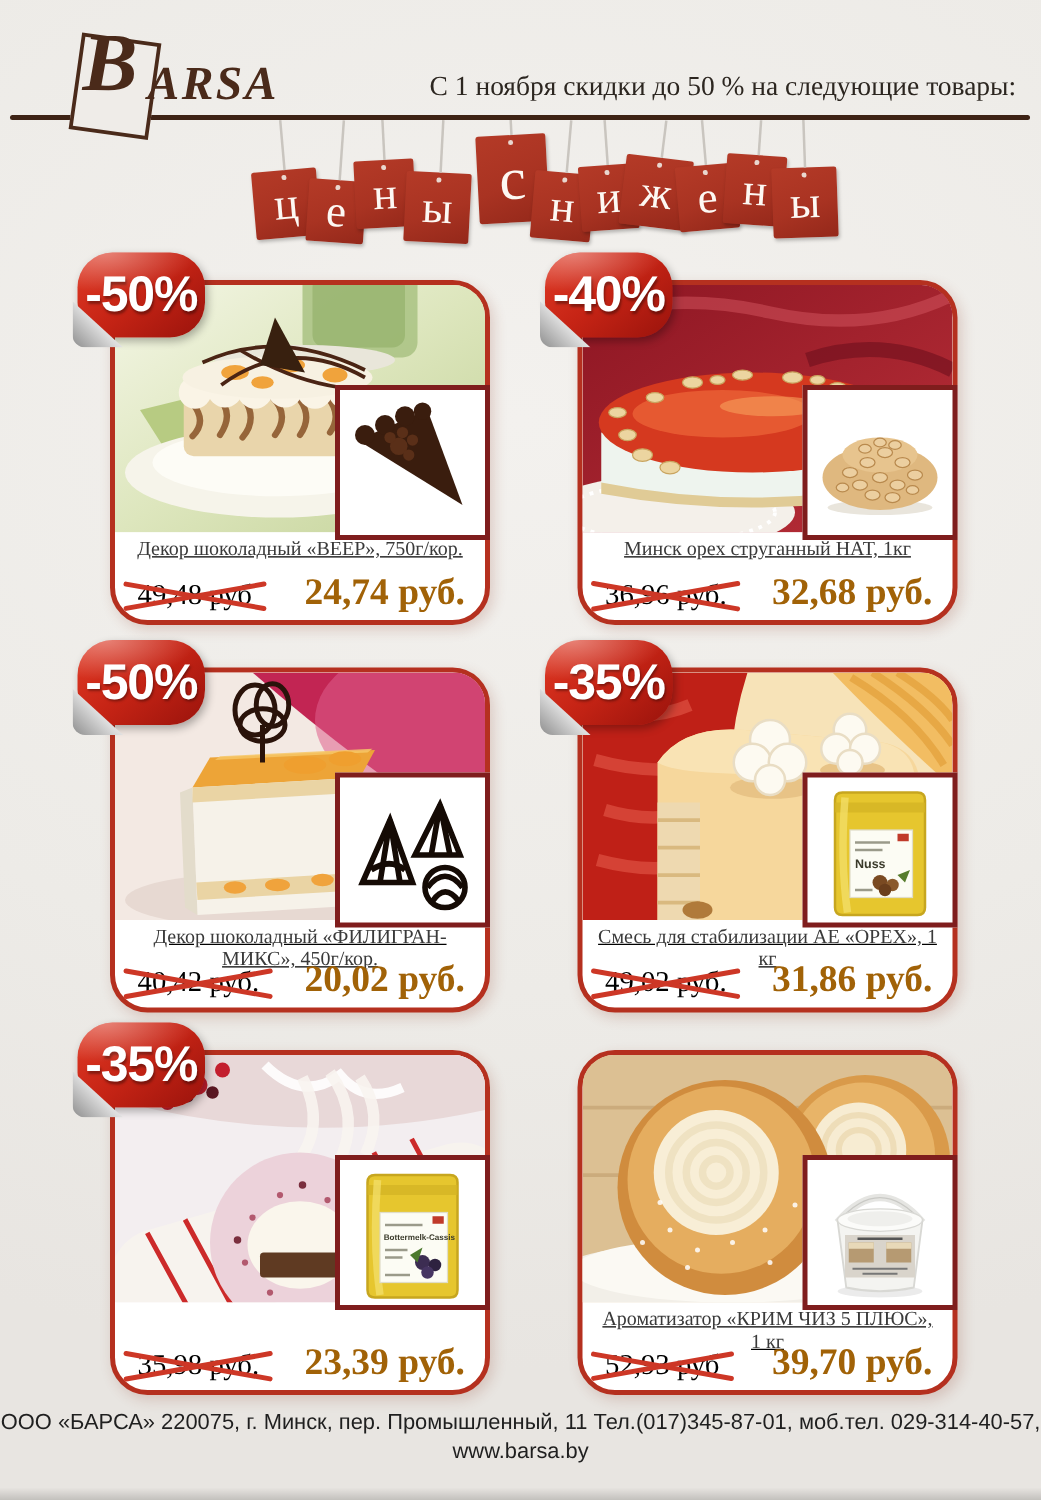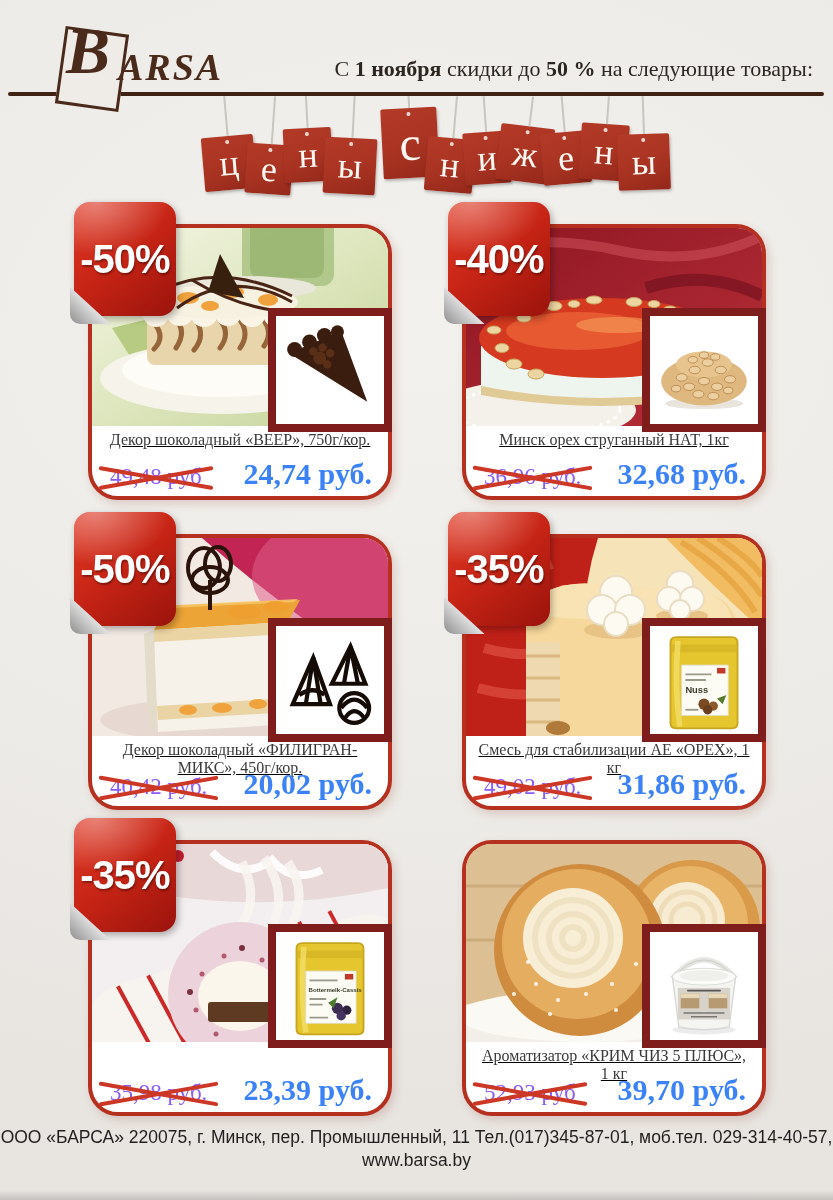--- a/index.html
+++ b/index.html
@@ -13,21 +13,21 @@
     background:linear-gradient(rgba(0,0,0,0), rgba(0,0,0,.16)); }
 
   
   .rule { position:absolute; left:8px; right:9px; top:92px; height:4px; background:#3e2315; border-radius:2px; z-index:1; }
   .logo { position:absolute; left:22px; top:22px; width:220px; height:96px; z-index:2; color:#4a2a1a; }
   .logo-frame { position:absolute; left:38px; top:8px; width:64px; height:78px;
     border:3px solid #4a2a1a; background:#efece8; transform:rotate(8deg); }
   .logo-b { position:absolute; left:44px; top:-4px; font:italic 700 66px/1 "Liberation Serif", serif; }
   .logo-rest { position:absolute; left:96px; top:26px; font:italic 700 38px/1 "Liberation Serif", serif; letter-spacing:2px; }
   .promo { position:absolute; right:20px; top:56px; font:400 22px/1.2 "Liberation Serif", serif; color:#2c2620; z-index:2; }
-  .promo b { font-weight:700;margin-top:36px; }
+  .promo b { font-weight:400;margin-top:36px; }
 
   
   .banner { position:absolute; left:190px; top:96px; width:490px; height:118px; z-index:1; }
   .tag { position:absolute; display:flex; align-items:center; justify-content:center;
     background:linear-gradient(160deg,#b43a27 0%, #a93322 55%, #94281a 100%);
     color:#fdf8f3; font-family:"Liberation Serif", serif; font-size:36px;
     box-shadow:1px 2px 3px rgba(0,0,0,.25); border-radius:2px; }
   .tag::before { content:""; position:absolute; left:50%; bottom:100%; width:2px; height:var(--str); background:#c9c5bf; }
   .tag::after { content:""; position:absolute; top:4px; left:50%; margin-left:-2px; width:4px; height:4px; border-radius:50%; background:#efe9e2; opacity:.9; }
   .tag:nth-child(1){ left:13px;  top:40px; width:52px; height:54px; transform:rotate(-5deg); --str:40px; }
@@ -48,47 +48,47 @@
     box-shadow:3px 4px 10px rgba(140,60,40,.20); }
   .c1 { left:88px;  top:224px; }  .c2 { left:462px; top:224px; }
   .c3 { left:88px;  top:534px; }  .c4 { left:462px; top:534px; }
   .c5 { left:88px;  top:840px; }  .c6 { left:462px; top:840px; }
 
   .photo { position:absolute; left:0; top:0; width:296px; height:198px;
     border-radius:25px 25px 0 0; overflow:hidden; }
   .photo svg { display:block; width:100%; height:100%; }
 
   .inset { position:absolute; right:-4px; top:80px; width:124px; height:124px;
-    background:#fff; border:8px solid #7f1d1d; z-index:2; }
+    background:#fff; border:4px solid #7f1d1d; z-index:2; }
   .inset svg { display:block; width:100%; height:100%; }
 
-  .badge { position:absolute; left:-30px; top:-26px; width:102px; height:114px; z-index:3;
-    border-radius:16px;
+  .badge { position:absolute; left:-30px; top:-26px; width:102px; height:68px; z-index:3;
+    border-radius:28px;
     background:linear-gradient(140deg,#e03a25 0%, #c62415 48%, #9a130c 100%);
     display:flex; align-items:center; justify-content:center;
-    box-shadow:2px 3px 7px rgba(0,0,0,.3);margin-left:12px; }
+    box-shadow:2px 3px 7px rgba(0,0,0,.3); }
   .badge::before { content:""; position:absolute; inset:0; border-radius:inherit;
     background:radial-gradient(130% 85% at 22% 0%, rgba(255,255,255,.38), rgba(255,255,255,0) 55%); }
   .badge::after { content:""; position:absolute; left:-4px; bottom:-8px; width:46px; height:42px;
     background:linear-gradient(45deg,#8d8d8d 0%, #dcdcdc 42%, #ffffff 72%);
     clip-path:polygon(0 12%, 88% 100%, 0 100%); border-radius:0 0 0 10px; }
   .badge span { position:relative; font:700 40px/1 "Liberation Sans", sans-serif;
     color:#fff; letter-spacing:-1px; text-shadow:1px 2px 2px rgba(0,0,0,.35); }
 
   .info { position:absolute; left:0; right:0; top:198px; bottom:0; padding:5px 10px 6px;text-decoration:underline; }
   .title { font:400 16px/1.14 "Liberation Serif", serif; color:#3a3a3a; text-align:center; }
   .left-title .title { text-align:center; }
   .prices { position:absolute; left:16px; right:16px; bottom:7px;
     display:flex; justify-content:space-between; align-items:baseline; }
-  .old { position:relative; font:400 23px/1 "Liberation Serif", serif; color:#8b5cf6; padding:0 2px; }
+  .old { position:relative; font:400 23px/1 "Liberation Serif", serif; color:#000000; padding:0 2px; }
   .old::before, .old::after { content:""; position:absolute; left:-10px; right:-10px; top:48%;
     height:3.5px; background:#cd3726; border-radius:2px; }
   .old::before { transform:rotate(10deg); }
   .old::after  { transform:rotate(-10deg); }
-  .new { font:700 30px/1 "Liberation Serif", serif; color:#3b82f6; }
+  .new { font:700 30px/1 "Liberation Serif", serif; color:#a16207; }
 
   
   .footer { position:absolute; left:0; right:0; top:1126px; text-align:center;
     font:400 17.5px/1.3 "Liberation Sans", sans-serif; color:#1f1f1f; }
 </style>
 </head>
 <body>
 
 <div class="page">
 

